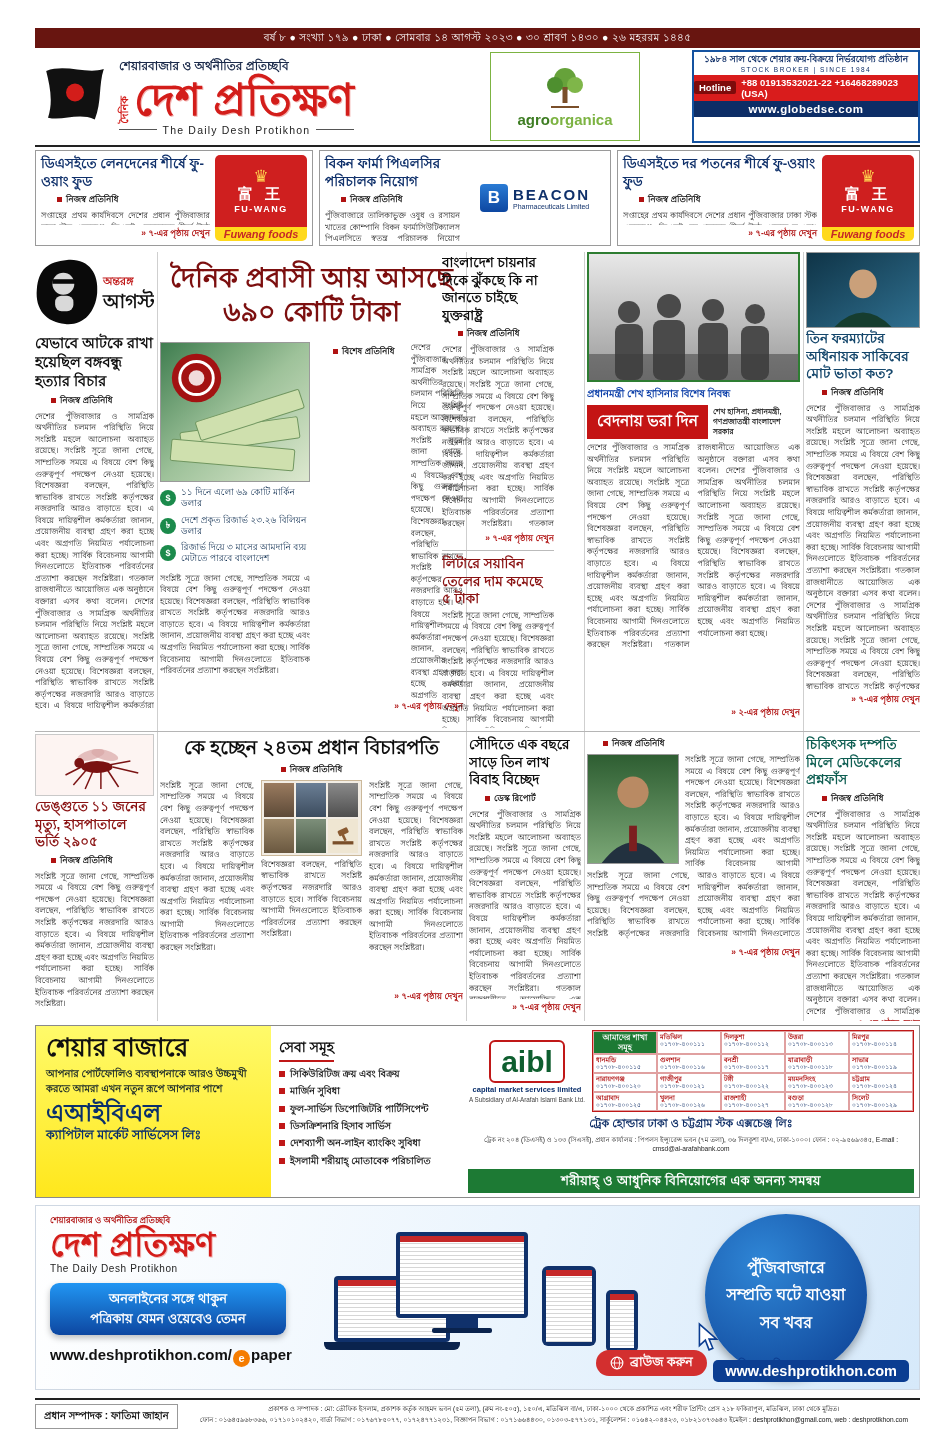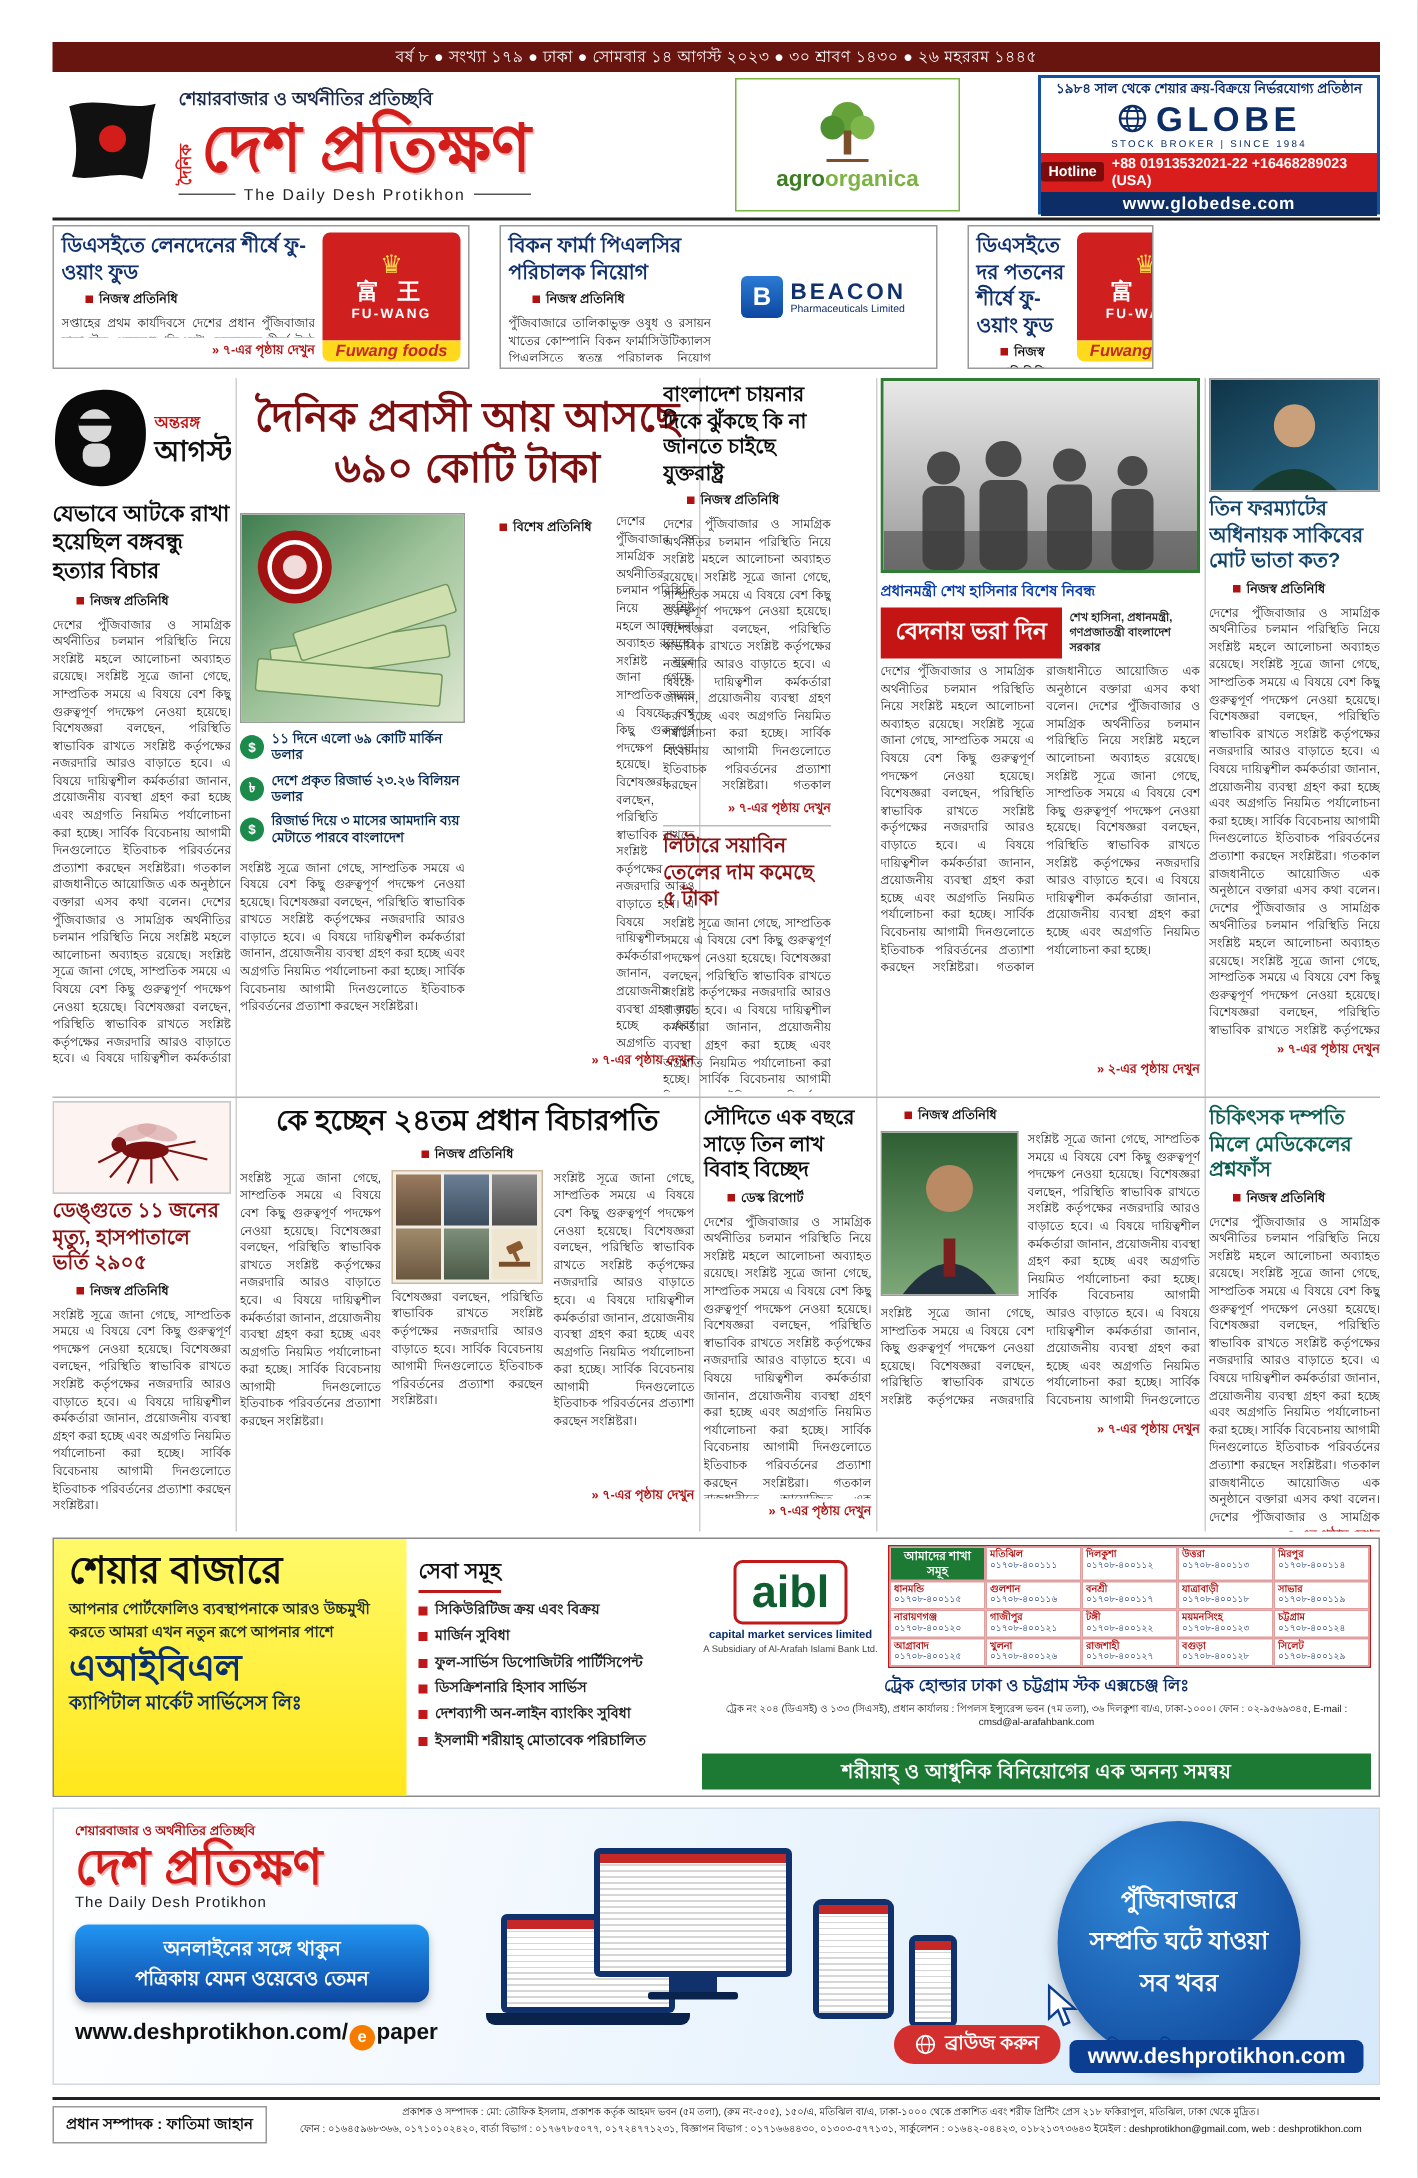--- a/index.html
+++ b/index.html
@@ -43,21 +43,21 @@
   .g-top{font-size:9px;color:#0d2d66;text-align:center;padding:2px 6px 0;font-weight:bold;line-height:1.3}
   .g-brandrow{display:flex;align-items:center;justify-content:center;gap:6px;color:#0d2d66}
   .g-brand{font-size:23px;font-weight:bold;letter-spacing:3px}
   .g-ic{width:20px;height:20px}
   .g-sub{font-size:6.5px;color:#0d2d66;text-align:center;letter-spacing:1.5px;margin-bottom:2px}
   .g-hot{background:#d91c1c;color:#fff;font-size:9.5px;font-weight:bold;display:flex;gap:5px;align-items:center;justify-content:center;padding:2px 0}
   .g-hl{background:#7e0b0b;padding:1px 5px;border-radius:2px}
   .g-web{background:#0d2d66;color:#fff;text-align:center;font-size:11.5px;font-weight:bold;padding:2px 0;letter-spacing:.5px}
 
   
-  .adrow{left:35px;top:150px;width:734px;height:96px;display:flex;gap:20px}
+  .adrow{left:35px;top:150px;width:885px;height:96px;display:flex;gap:6px}
   .adbox{border:1px solid #9a9a9a;display:flex;padding:4px 5px;gap:5px;overflow:hidden;background:#fff}
   .adbox.b1{flex:0 0 278px}.adbox.b2{flex:0 0 292px}.adbox.b3{flex:1}
   .adtext{flex:1;display:flex;flex-direction:column}
   .adtext h3{font-size:13.5px;color:#10316b;line-height:1.3;font-weight:bold}
   .adtext .body{flex:1}
   .fuwang{width:92px;flex:none;display:flex;flex-direction:column}
   .fw-red{background:#cf1f1f;color:#fff;flex:1;display:flex;flex-direction:column;align-items:center;justify-content:center;border-radius:5px 5px 0 0}
   .crown{color:#ffd54f;font-size:17px;line-height:1}
   .fw-cn{font-size:15px;font-weight:bold;letter-spacing:4px}
   .fw-en{font-size:9px;letter-spacing:1.5px;font-weight:bold}
@@ -87,21 +87,21 @@
   .aug1{display:block;color:#c01818;font-size:11px;font-weight:bold}
   .aug2{display:block;font-size:19px;font-weight:bold;color:#111;line-height:1}
 
   .h-lead{font-size:27px;line-height:1.25;color:#7c0f0f;text-align:center;font-weight:bold;height:88px;display:flex;align-items:center;justify-content:center}
   .lead-row{display:flex;gap:7px;height:356px;margin-top:2px}
   .lead-left{width:150px;flex:none;display:flex;flex-direction:column}
   .money-photo{height:140px;border:1px solid #9a9a9a}
   .lead-bullets{margin:5px 0 3px}
   .lb{display:flex;gap:5px;align-items:center;margin-bottom:5px}
   .lb-ic{width:16px;height:16px;flex:none;border-radius:50%;background:#1b8a4b;color:#fff;font-size:9px;font-weight:bold;display:flex;align-items:center;justify-content:center}
-  .lb-t{font-size:9px;font-weight:bold;color:#0d2d50;line-height:1.25}
+  .lb-t{font-size:9px;font-weight:normal;color:#0d2d50;line-height:1.25}
   .lead-right{flex:1;display:flex;flex-direction:row}
 
   .colrule{border-top:1px solid #bbb;margin:4px 0}
 
   .pm-photo{height:130px;border:2px solid #2e7d32}
   .pm-label{font-size:10px;font-weight:bold;color:#0b3ea8;margin:4px 0 2px}
   .pm-headrow{display:flex;align-items:center;gap:5px;margin-bottom:3px}
   .pm-box{background:#c41414;color:#fff;font-size:15.5px;font-weight:bold;padding:4px 10px;flex:none}
   .pm-byline{font-size:7.5px;font-weight:bold;line-height:1.35;color:#222}
 
@@ -212,28 +212,20 @@
           <circle cx="30" cy="20" r="8" fill="#7fb649"></circle>
         <rect x="17.5" y="22" width="5" height="16" fill="#7a4f2a"></rect>
           <path d="M6 42 H34" stroke="#7a4f2a" stroke-width="2"></path>
       </svg>
       <div class="agro-words">
         <span class="agro1">agro</span><span class="agro2">organica</span>
       </div>
     </div>
     <div class="globe-ad">
       <div class="g-top">১৯৮৪ সাল থেকে শেয়ার ক্রয়-বিক্রয়ে নির্ভরযোগ্য প্রতিষ্ঠান</div>
-      <div class="g-brandrow">
-        <svg class="g-ic" viewBox="0 0 24 24">
-          <circle cx="12" cy="12" r="10" fill="none" stroke="#0d2d66" stroke-width="2"></circle>
-          <ellipse cx="12" cy="12" rx="4.5" ry="10" fill="none" stroke="#0d2d66" stroke-width="1.5"></ellipse>
-          <path d="M2 12h20M4 6h16M4 18h16" stroke="#0d2d66" stroke-width="1.5" fill="none"></path>
-        </svg>
-        <span class="g-brand">GLOBE</span>
-      </div>
       <div class="g-sub">STOCK BROKER | SINCE 1984</div>
       <div class="g-hot">
         <span class="g-hl">Hotline</span>
         <span>+88 01913532021-22 +16468289023 (USA)</span>
       </div>
       <div class="g-web">www.globedse.com</div>
     </div>
   </section>
 
   <section class="abs adrow">

